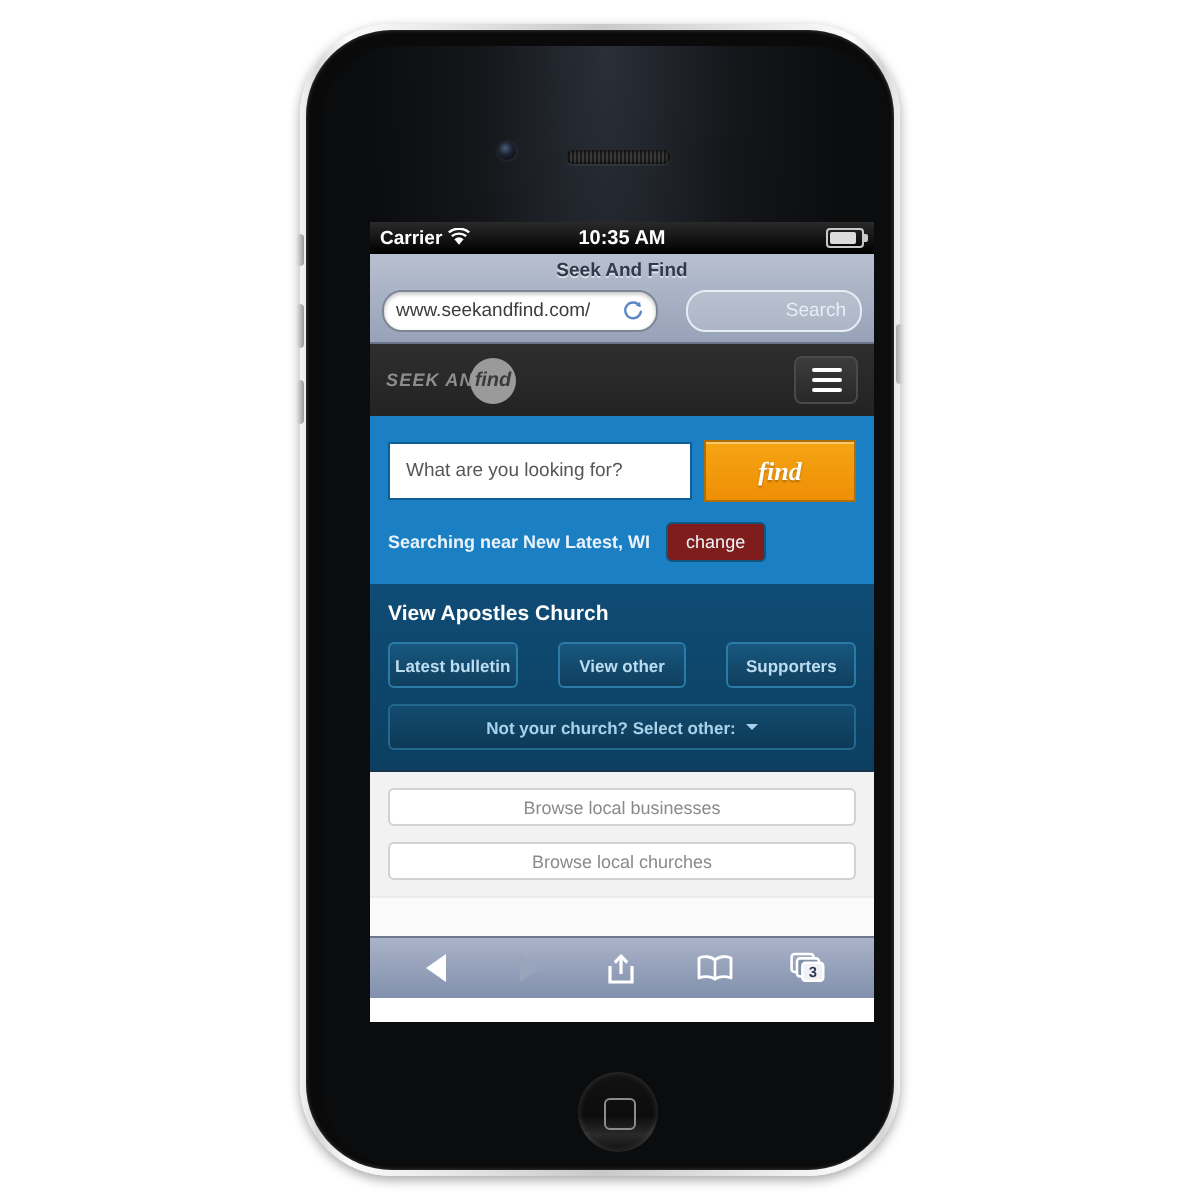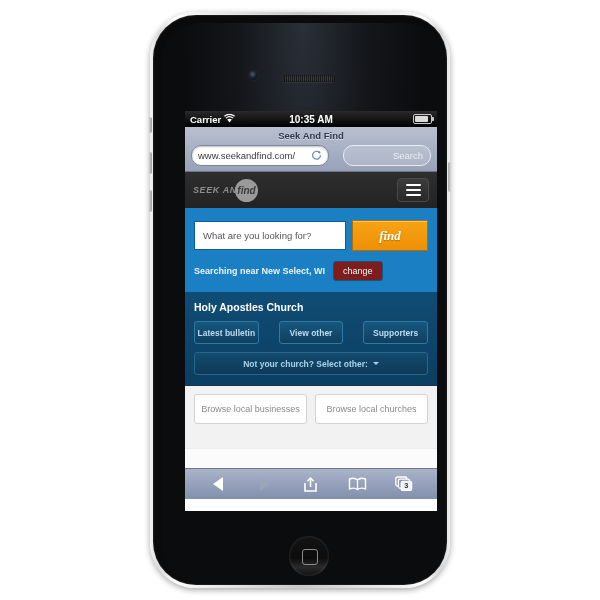--- a/index.html
+++ b/index.html
@@ -138,21 +138,21 @@
   .cbtn span{font-size:8.5px;font-weight:bold;color:#bcdcf0;}
   .church-select{margin-top:8px;height:21px;border-radius:3px;
     background:linear-gradient(to bottom,#134b6f,#0d3a57);
     border:1px solid #24688f;display:flex;align-items:center;justify-content:center;gap:5px;}
   .church-select span{font-size:8.5px;font-weight:bold;color:#a9d2ea;}
   .caret{width:0;height:0;border-left:3px solid transparent;border-right:3px solid transparent;
     border-top:3px solid #a9d2ea;}
 
   
   .browse{background:#f2f2f2;padding:8px 9px;display:flex;gap:8px;
-    border-top:1px solid #16344d;min-height:46px;}
+    border-top:1px solid #16344d;min-height:46px;flex-direction:column;}
   .bbtn{flex:1;height:28px;background:#fff;border:1px solid #d2d2d2;border-radius:3px;
     display:flex;align-items:center;justify-content:center;}
   .bbtn span{font-size:9px;color:#8a8a8a;}
   .filler{background:#fbfbfb;flex:1;border-top:1px solid #ececec;}
 
   .page-body{display:flex;flex-direction:column;height:296px;}
 
   
   .toolbar{height:30px;background:linear-gradient(to bottom,#a9b3c8,#8290ad);
     border-top:1px solid #6d7890;display:flex;align-items:center;
@@ -231,27 +231,27 @@
             <div class="hero">
               <div class="hero-row">
                 <div class="q-input">
                   <span>What are you looking for?</span>
                 </div>
                 <div class="find-btn">
                   <span>find</span>
                 </div>
               </div>
               <div class="near-row">
-                <span class="near-text">Searching near New Select, WI</span>
+                <span class="near-text">Searching near New Latest, WI</span>
                 <span class="change-btn">change</span>
               </div>
             </div>
 
             <div class="church">
-              <div class="church-title">Holy Apostles Church</div>
+              <div class="church-title">View Apostles Church</div>
               <div class="church-btns">
                 <div class="cbtn">
                   <span>Latest bulletin</span>
                 </div>
                 <div class="cbtn">
                   <span>View other</span>
                 </div>
                 <div class="cbtn">
                   <span>Supporters</span>
                 </div>

